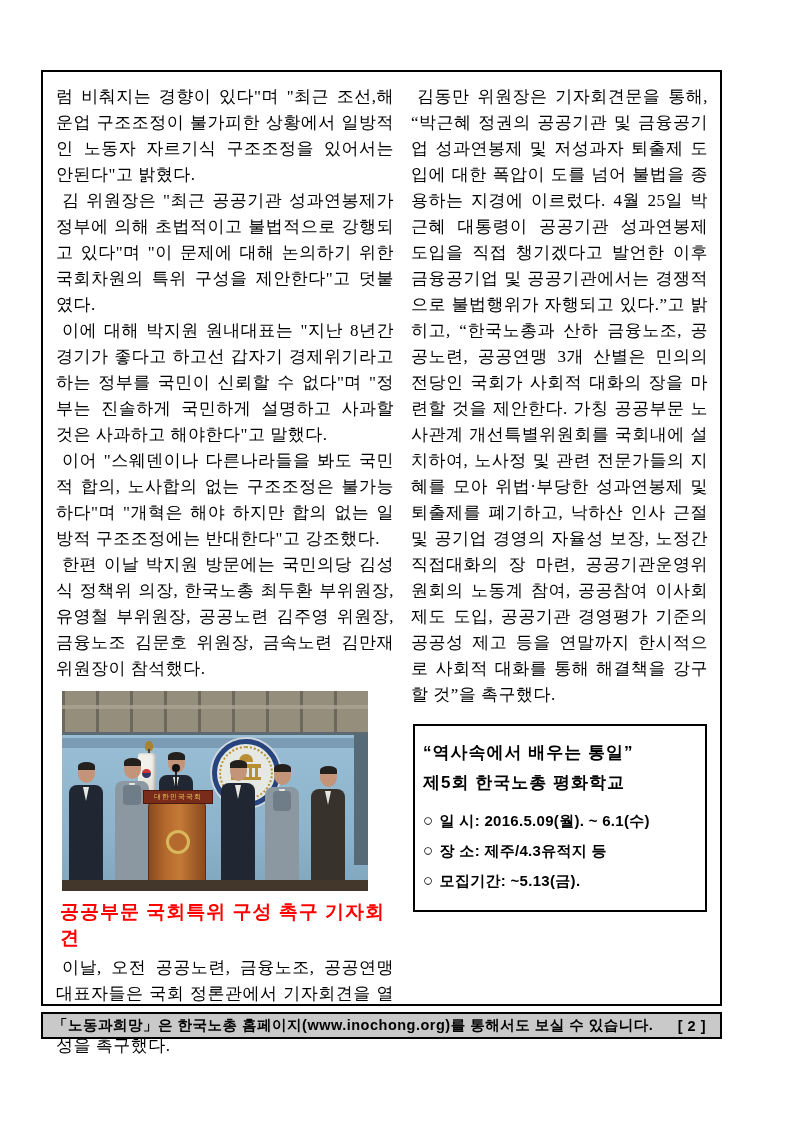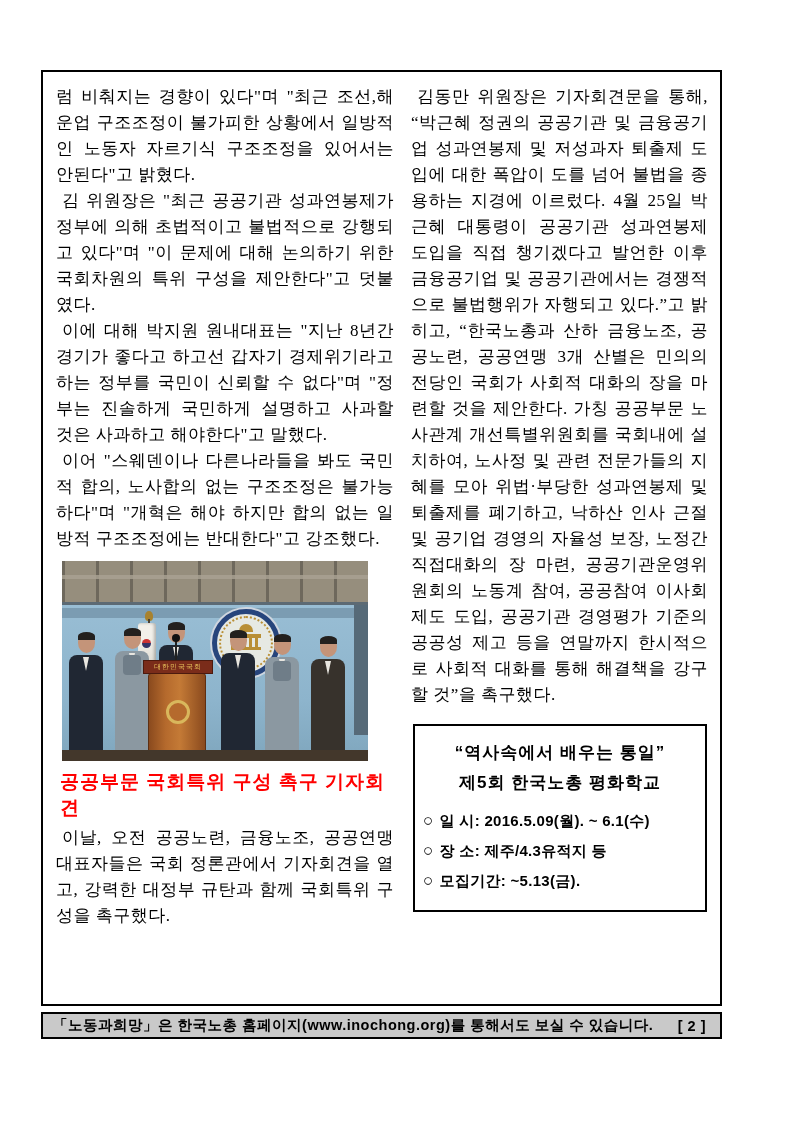--- a/index.html
+++ b/index.html
@@ -92,21 +92,21 @@
   .photo-caption {
     margin:8px 0 4px 4px; color:#ff0000;
     font-family:"Liberation Sans","DejaVu Sans",sans-serif;
     font-weight:bold; font-size:19px; letter-spacing:1px;
   }
   .notice-box {
     margin-top:16px; margin-left:2px; width:294px;
     border:2px solid #000; padding:12px 8px 14px 8px;
     font-family:"Liberation Sans","DejaVu Sans",sans-serif;
   }
-  .notice-title { text-align:center; font-weight:bold; font-size:17px; line-height:30px; letter-spacing:1px; }
+  .notice-title { font-weight:bold; font-size:17px; line-height:30px; letter-spacing:1px; }
   .notice-items { margin-top:8px; list-style:none; }
   .notice-items li { display:flex; align-items:baseline; font-weight:bold; font-size:15px; line-height:30px; letter-spacing:0.3px; }
   .notice-items .bullet { font-size:17px; margin-right:6px; font-weight:normal; }
   
   .footer-bar {
     position:absolute; left:41px; top:1012px; width:681px; height:27px;
     background:#c9c9c9; border:2px solid #000;
     display:flex; align-items:center; justify-content:space-between;
     font-family:"Liberation Sans","DejaVu Sans",sans-serif;
     font-weight:bold; font-size:14.5px; padding:0 14px 0 10px; letter-spacing:0.5px;
@@ -116,20 +116,21 @@
 <body>
 
 <div class="main-box">
   <div class="columns">
 
     <div class="col-left">
       <p class="body-text">럼 비춰지는 경향이 있다"며 "최근 조선,해운업 구조조정이 불가피한 상황에서 일방적인 노동자 자르기식 구조조정을 있어서는 안된다"고 밝혔다.</p>
       <p class="body-text indent">김 위원장은 "최근 공공기관 성과연봉제가 정부에 의해 초법적이고 불법적으로 강행되고 있다"며 "이 문제에 대해 논의하기 위한 국회차원의 특위 구성을 제안한다"고 덧붙였다.</p>
       <p class="body-text indent">이에 대해 박지원 원내대표는 "지난 8년간 경기가 좋다고 하고선 갑자기 경제위기라고 하는 정부를 국민이 신뢰할 수 없다"며 "정부는 진솔하게 국민하게 설명하고 사과할 것은 사과하고 해야한다"고 말했다.</p>
       <p class="body-text indent">이어 "스웨덴이나 다른나라들을 봐도 국민적 합의, 노사합의 없는 구조조정은 불가능 하다"며 "개혁은 해야 하지만 합의 없는 일방적 구조조정에는 반대한다"고 강조했다.</p>
+      <p class="body-text indent">한편 이날 박지원 방문에는 국민의당 김성식 정책위 의장, 한국노총 최두환 부위원장, 유영철 부위원장, 공공노련 김주영 위원장, 금융노조 김문호 위원장, 금속노련 김만재 위원장이 참석했다.</p>
 
       <div class="photo">
         <div class="ceiling"></div>
         <div class="wall-shadow"></div>
         <div class="wall-corner"></div>
 
         <div class="flag flag-kr" style="left:72px; top:48px;">
           <div class="finial"></div>
             <div class="pole"></div>
             <div class="cloth"></div>

